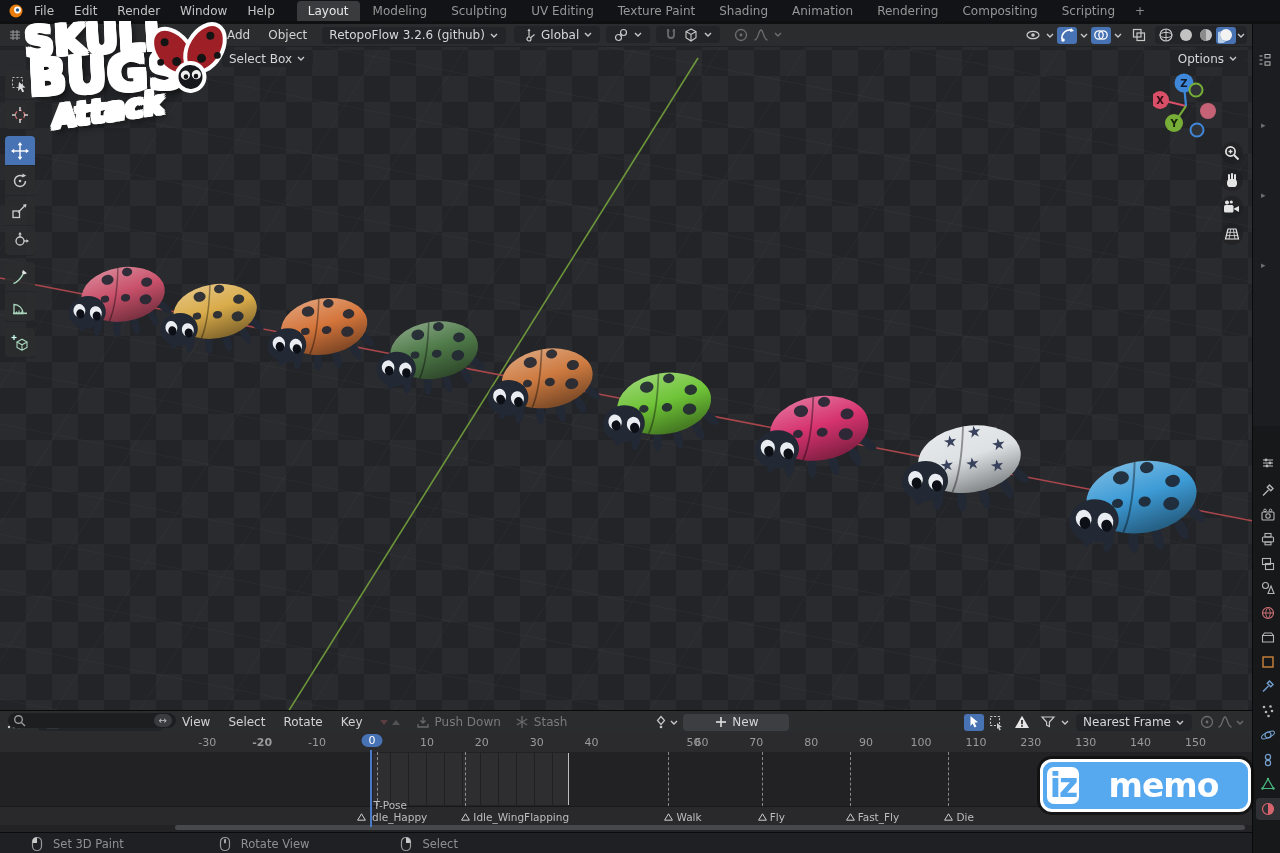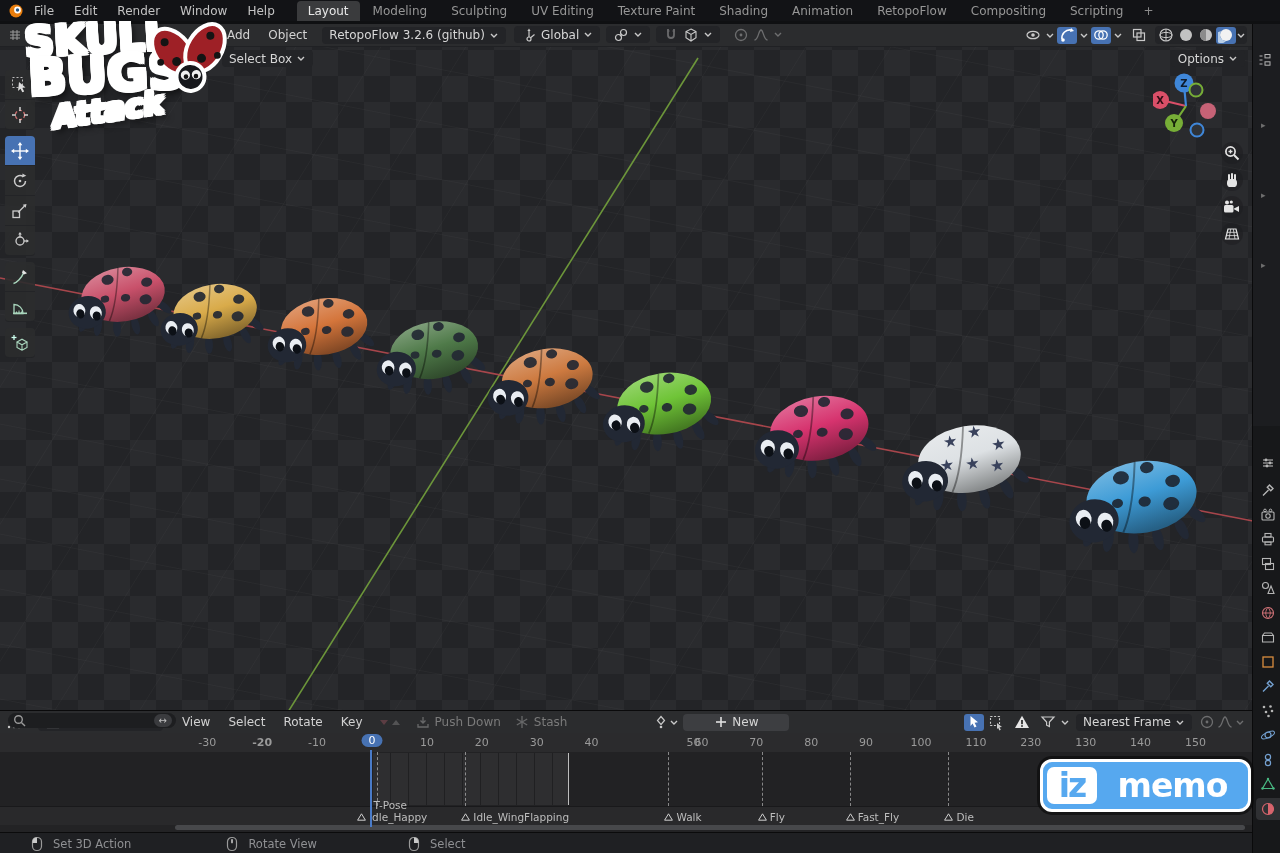--- a/index.html
+++ b/index.html
@@ -95,21 +95,21 @@
   .mline{position:absolute;top:41px;height:54px;width:0;border-left:1px dashed rgba(235,235,235,.5);}
   #playhead{position:absolute;left:370px;top:39px;width:2px;height:77px;background:#4a7bc8;z-index:6;}
   #markerrow{position:absolute;left:0;top:95px;right:0;height:18px;background:#29292b;border-top:1px solid #19191b;}
   .marker{position:absolute;top:2px;display:flex;align-items:center;gap:3px;color:#bdbdbd;font-size:10.5px;white-space:nowrap;}
   .marker.top{top:-10px;}
   #hscroll{position:absolute;left:175px;top:114px;width:1070px;height:5px;background:#47484b;border-radius:3px;}
   
   #izmemo{position:absolute;left:1040px;top:759px;width:205px;height:47px;z-index:120;
           background:#56a8ef;border:3px solid #fff;border-radius:12px;
           box-shadow:0 0 0 3px rgba(10,10,10,.65);display:flex;align-items:center;}
-  #iz{background:#fff;border-radius:7px;margin-left:4px;width:50px;height:37px;
+  #iz{background:#fff;border-radius:7px;margin-left:4px;width:32px;height:37px;
       display:flex;align-items:center;justify-content:center;
       font-size:33px;font-weight:800;color:#56a8ef;letter-spacing:-2px;}
   #memo{flex:1;text-align:center;font-size:33px;font-weight:800;color:#fff;letter-spacing:-1px;}
   
   #statusbar{position:absolute;left:0;top:832px;width:1253px;height:21px;background:#1f2023;
              border-top:1px solid #0b0b0c;display:flex;align-items:center;color:#8f9093;font-size:11.5px;z-index:30;}
   .stitem{display:flex;align-items:center;gap:7px;}
 </style>
 </head>
 <body>
@@ -128,21 +128,21 @@
   <span class="menu">Window</span>
   <span class="menu">Help</span>
   <div id="tabs">
       <span class="tab active">Layout</span>
       <span class="tab">Modeling</span>
       <span class="tab">Sculpting</span>
       <span class="tab">UV Editing</span>
       <span class="tab">Texture Paint</span>
       <span class="tab">Shading</span>
       <span class="tab">Animation</span>
-      <span class="tab">RetopoFlow</span>
+      <span class="tab">Rendering</span>
       <span class="tab">Compositing</span>
       <span class="tab">Scripting</span>
       <span class="tab plus">+</span>
     </div>
 </div>
 
 <div id="main">
   <div id="viewport">
     <svg id="grid" width="1253" height="686">
         <line x1="0" y1="-205" x2="1253" y2="38" stroke="rgba(150,150,150,0.06)" stroke-width="1"></line>
@@ -1192,21 +1192,21 @@
 </div>
 
 <div id="statusbar">
   <span class="stitem" style="margin-left:28px">
     <span class="i">
         <svg viewBox="0 0 18 16" width="18" height="16">
           <rect x="4.5" y="1.5" width="9" height="13" rx="4.2" fill="none" stroke="#9a9a9a" stroke-width="1.2"></rect>
           <path d="M9 1.5a4.2 4.2 0 0 0-4.5 4.2V7H9Z" fill="#c9c9c9"></path>
         </svg>
       </span>
-    <span>Set 3D Action</span>
+    <span>Set 3D Paint</span>
   </span>
   <span class="stitem" style="margin-left:92px">
     <span class="i">
         <svg viewBox="0 0 18 16" width="18" height="16">
           <rect x="4.5" y="1.5" width="9" height="13" rx="4.2" fill="none" stroke="#9a9a9a" stroke-width="1.2"></rect>
           <rect x="8.2" y="3" width="1.6" height="4.4" rx=".8" fill="#c9c9c9"></rect>
         </svg>
       </span>
     <span>Rotate View</span>
   </span>

